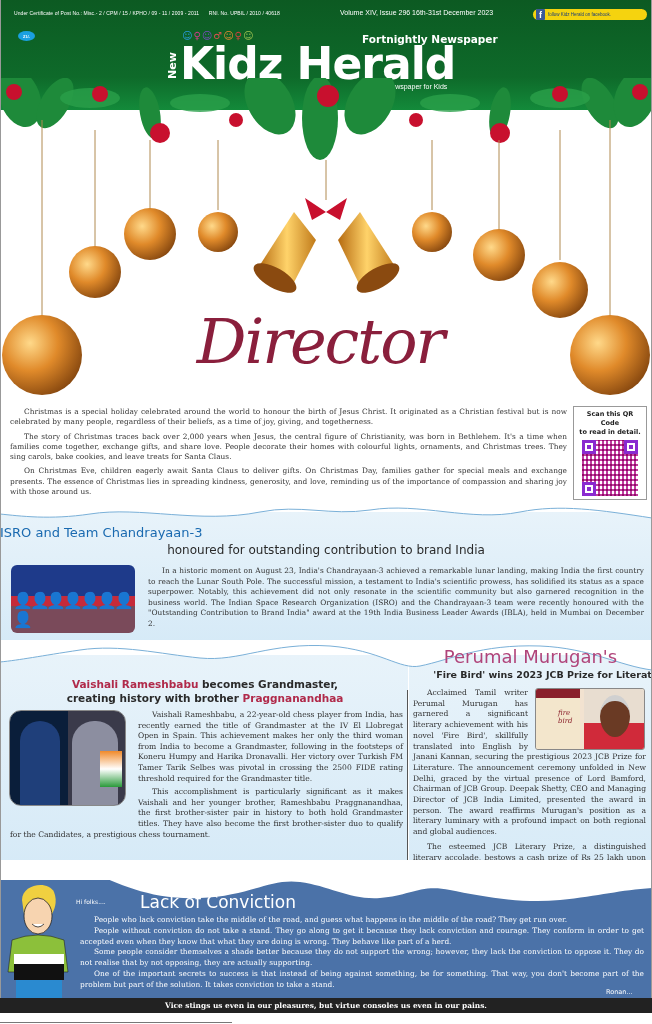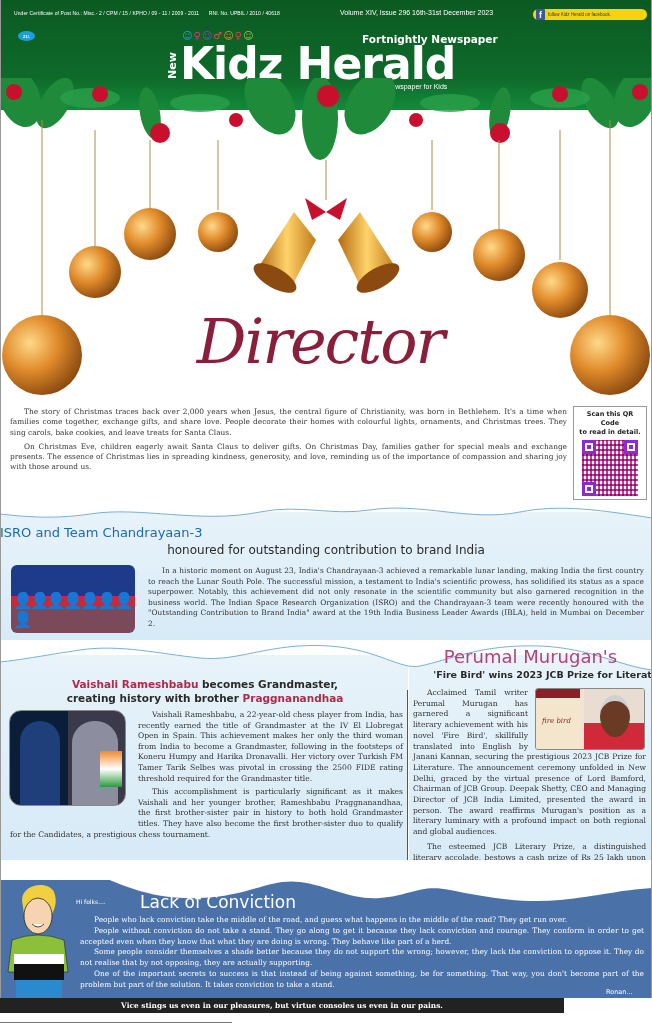--- a/index.html
+++ b/index.html
@@ -67,36 +67,36 @@
   .chess-text .float { float: left; width: 128px; height: 118px; }
   .chess-text p { text-indent: 14px; margin-bottom: 3px; }
 
   .divider-v { position: absolute; left: 407px; top: 690px; width: 1px; height: 200px; background: #555; }
 
   .panel-book { left: 409px; top: 655px; width: 243px; height: 230px; }
   .book-title { position: absolute; left: 409px; top: 646px; width: 243px; text-align: center; font: 18px "DejaVu Sans", sans-serif; color: #b0447a; }
   .book-sub { position: absolute; left: 430px; top: 669px; width: 243px; text-align: center; font: bold 9.5px "DejaVu Sans", sans-serif; color: #2a2a2a; }
   .book-photo { position: absolute; left: 535px; top: 688px; width: 110px; height: 62px; border: 1px solid #888; border-radius: 3px; overflow: hidden; background: #f2e2d0; }
   .book-cover { position: absolute; left: 0; top: 0; width: 44px; height: 62px; background: linear-gradient(#8a1f2a 0 14%, #f3e6cc 14%); }
-  .book-cover span { position: absolute; left: 6px; top: 20px; font: italic 7px "DejaVu Serif", serif; color: #8a1f2a; margin-top: 8px; }
+  .book-cover span { position: absolute; left: 22px; top: 20px; font: italic 7px "DejaVu Serif", serif; color: #8a1f2a; }
   .author { position: absolute; left: 48px; top: 0; width: 62px; height: 62px; background: linear-gradient(#e8ddd0 0 55%, #d02a3a 55%); }
   .author::before { content: ""; position: absolute; left: 16px; top: 6px; width: 30px; height: 36px; border-radius: 50%; background: #6a3a24; border-top: 6px solid #d0d0d0; }
   .book-text { position: absolute; left: 413px; top: 688px; width: 233px; font-size: 7.6px; line-height: 10.7px; text-align: justify; color: #333; }
   .book-text .float { float: right; width: 118px; height: 64px; }
   .book-text p { text-indent: 14px; margin-bottom: 4px; }
 
   
   .panel-bottom { position: absolute; left: 0; top: 880px; width: 652px; height: 118px; background: #4b72a8; }
   .hifolks { position: absolute; left: 76px; top: 898px; font: 6px "DejaVu Sans", sans-serif; color: #fff; }
   .conv-title { position: absolute; left: 140px; top: 892px; font: 17px "DejaVu Sans", sans-serif; color: #fff; }
   .conv-text { position: absolute; left: 80px; top: 915px; width: 564px; font-size: 7.4px; line-height: 10.8px; color: #fff; text-align: justify; }
   .conv-text p { text-indent: 14px; }
   .ronan { position: absolute; left: 606px; top: 988px; font: 6.5px "DejaVu Sans", sans-serif; color: #fff; text-align: center; }
   .cartoon { position: absolute; left: 4px; top: 880px; width: 70px; height: 118px; }
-  .quote-bar { position: absolute; left: 0; top: 998px; width: 564px; height: 15px; background: #222; color: #fff; font: bold 7.4px "DejaVu Serif", serif; display: flex; align-items: center; justify-content: center; }
+  .quote-bar { position: absolute; left: 0; top: 998px; width: 652px; height: 15px; background: #222; color: #fff; font: bold 7.4px "DejaVu Serif", serif; display: flex; align-items: center; justify-content: center; }
   .footer { position: absolute; left: 4px; top: 1071px; font: bold 7.5px "DejaVu Sans", sans-serif; color: #111; margin-left: 21px; }
   .footer .date { font: 6.5px "DejaVu Serif", serif; margin-left: 4px; }
   .footer-line { position: absolute; left: 0; top: 1022px; width: 232px; height: 1px; background: #777; }
   .border-frame { position: absolute; left: 0; top: 0; width: 652px; height: 998px; border-left: 1px solid #999; border-right: 1px solid #999; pointer-events: none; }
 </style>
 </head>
 <body>
 
 <header class="masthead">
   <div class="meta-left">
@@ -184,20 +184,21 @@
   <path d="M258 168 L294 112 L316 140 L290 190 Z" fill="url(#bell)"></path>
   <ellipse cx="275" cy="178" rx="24" ry="10" fill="#8a4a10" transform="rotate(30 275 178)"></ellipse>
   <path d="M396 168 L360 112 L338 140 L362 190 Z" fill="url(#bell)"></path>
   <ellipse cx="378" cy="178" rx="24" ry="10" fill="#8a4a10" transform="rotate(-30 378 178)"></ellipse>
   <path d="M305 98 L326 112 L347 98 L340 120 L326 112 L312 120 Z" fill="#c8102e"></path>
 </svg>
 
 <div class="christmas-title">Director</div>
 
 <section class="intro">
+  <p>Christmas is a special holiday celebrated around the world to honour the birth of Jesus Christ. It originated as a Christian festival but is now celebrated by many people, regardless of their beliefs, as a time of joy, giving, and togetherness.</p>
   <p>The story of Christmas traces back over 2,000 years when Jesus, the central figure of Christianity, was born in Bethlehem. It's a time when families come together, exchange gifts, and share love. People decorate their homes with colourful lights, ornaments, and Christmas trees. They sing carols, bake cookies, and leave treats for Santa Claus.</p>
   <p>On Christmas Eve, children eagerly await Santa Claus to deliver gifts. On Christmas Day, families gather for special meals and exchange presents. The essence of Christmas lies in spreading kindness, generosity, and love, reminding us of the importance of compassion and sharing joy with those around us.</p>
 </section>
 
 <div class="qr-box">
   <div class="qr-label">Scan this QR Code</div>
   <div class="qr-label">to read in detail.</div>
   <div class="qr">
     <div class="finder" style="left:0;top:0"></div>
     <div class="finder" style="right:0;top:0"></div>

